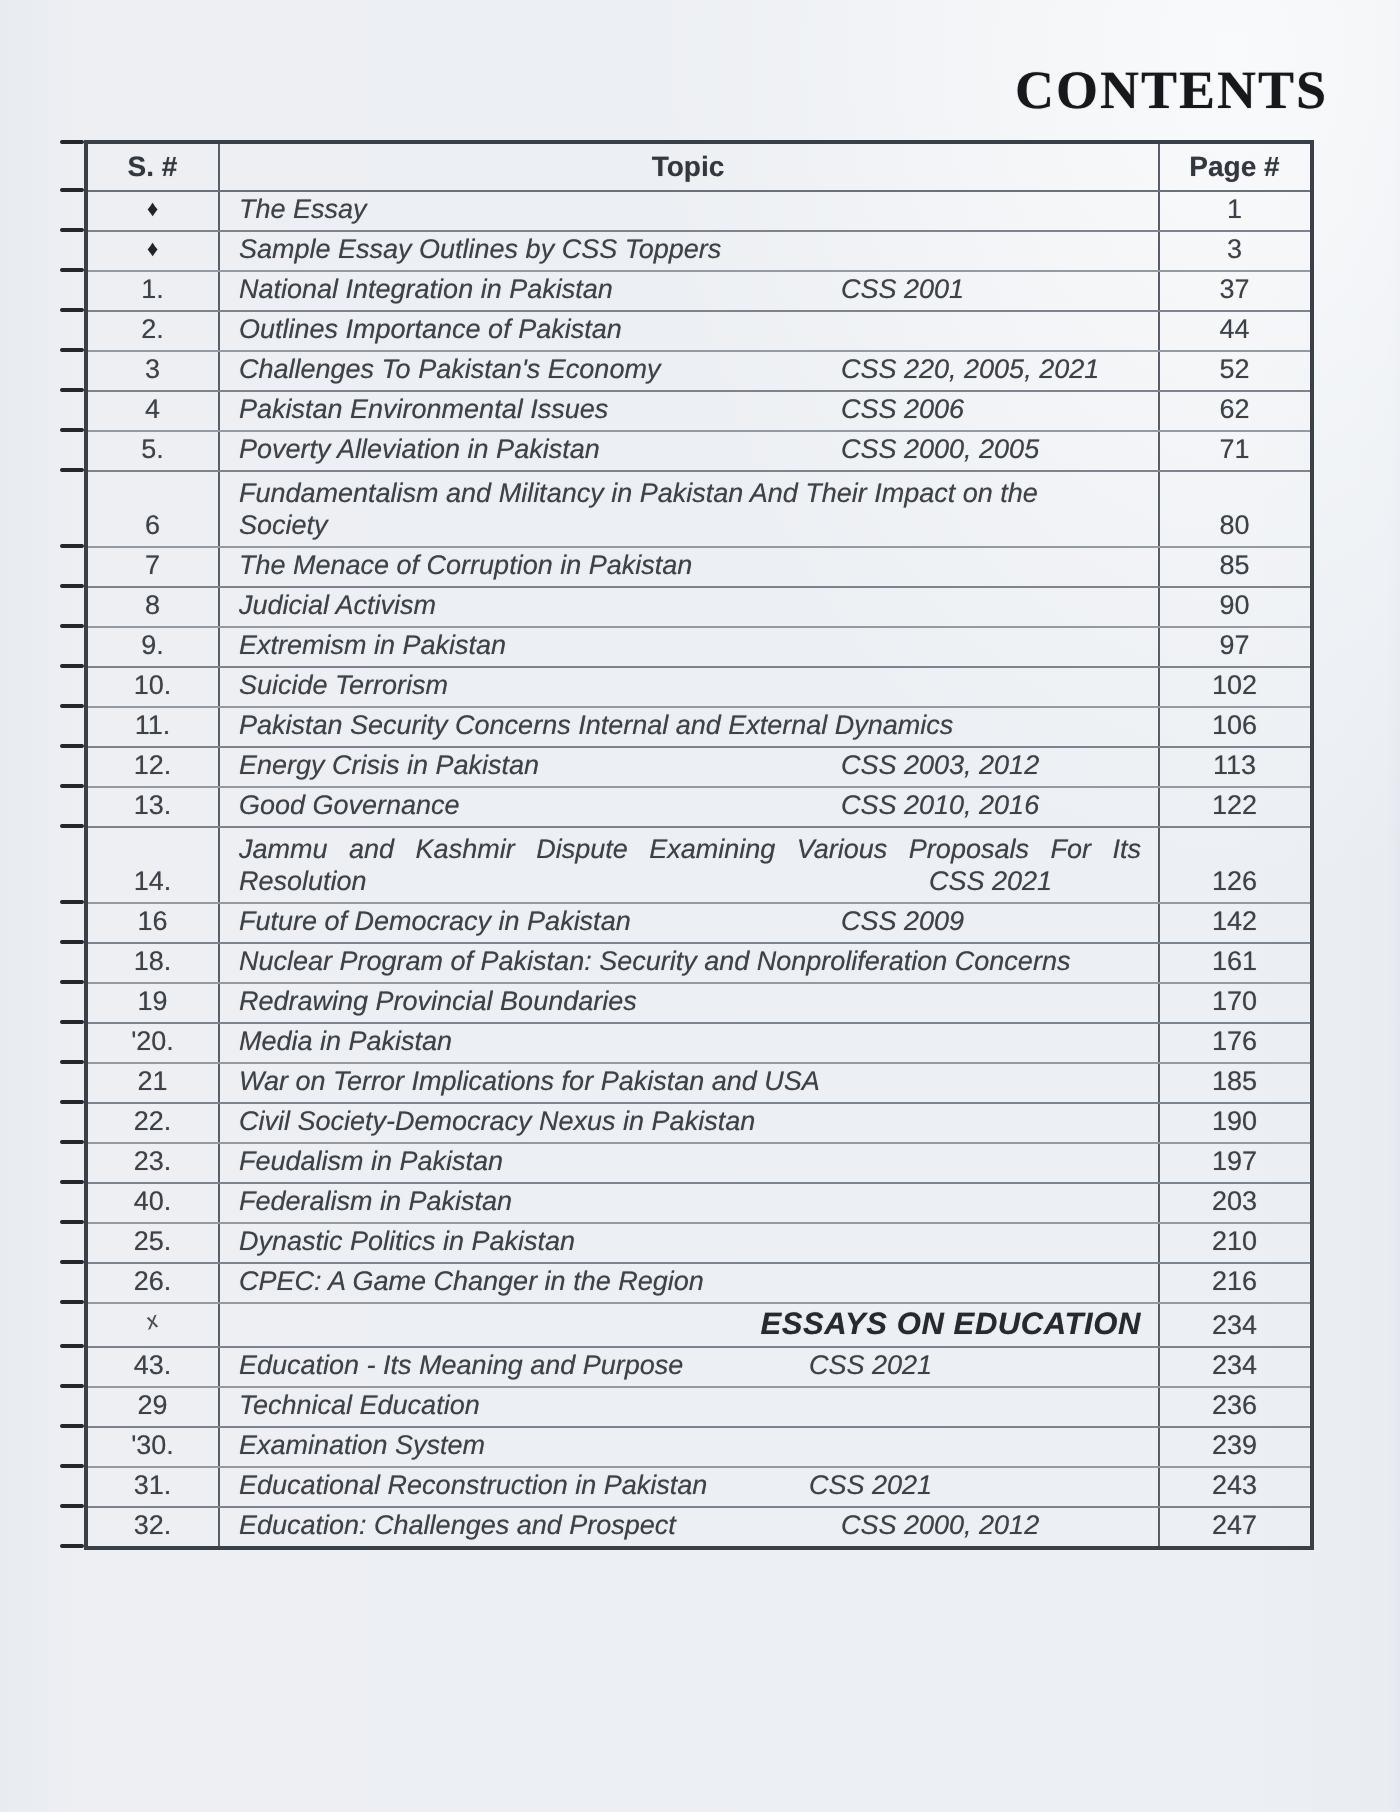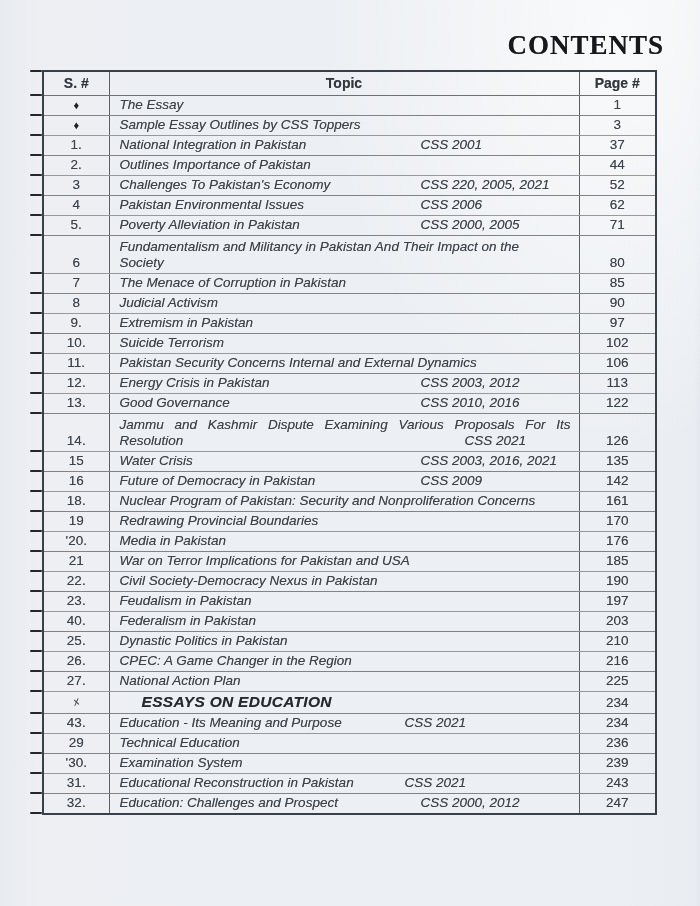--- a/index.html
+++ b/index.html
@@ -44,21 +44,21 @@
   .serial-cell{text-align:center;}
   .page-cell{text-align:center;}
   .topic-cell{text-align:left;padding-left:10px;padding-right:8px;font-style:italic;}
   
   .css{position:absolute;left:311px;bottom:2px;white-space:nowrap;}
   .line1{display:block;}
   .row-justified .line1{text-align:justify;text-align-last:justify;}
   .line2{display:block;position:relative;}
   .line2 .css{bottom:0;}
   .row-bullet .serial-cell{font-size:11px;color:#1f2428;}
-  .row-section .topic-cell{text-align:left;padding-left:32px;}
+  .row-section .topic-cell{text-align:right;padding-left:32px;}
   .section-title{font-weight:bold;font-size:15.5px;letter-spacing:.3px;color:#26292e;}
   .serial-mark{
     display:inline-block;font-size:11px;font-style:italic;color:#4a4f56;
     transform:rotate(-18deg) translateY(-2px);
   }
   
   .serial-cell::before, thead th:first-child::before{
     content:"";position:absolute;left:-14px;bottom:-1px;width:12px;height:2px;
     background:#23272c;border-radius:1px;
   }
@@ -167,25 +167,20 @@
         </tr>
         <tr class="row row-justified">
           <td class="serial-cell">14.</td>
           <td class="topic-cell">
             <span class="line1">Jammu and Kashmir Dispute  Examining Various Proposals For Its</span>
             <span class="line2"><span class="topic-text">Resolution</span><span class="css" style="left: 345px;">CSS 2021</span></span>
           </td>
           <td class="page-cell">126</td>
         </tr>
         <tr class="row">
-          <td class="serial-cell">15</td>
-          <td class="topic-cell"><span class="topic-text">Water Crisis</span><span class="css">CSS 2003, 2016, 2021</span></td>
-          <td class="page-cell">135</td>
-        </tr>
-        <tr class="row">
           <td class="serial-cell">16</td>
           <td class="topic-cell"><span class="topic-text">Future of Democracy in Pakistan</span><span class="css">CSS 2009</span></td>
           <td class="page-cell">142</td>
         </tr>
         <tr class="row">
           <td class="serial-cell">18.</td>
           <td class="topic-cell"><span class="topic-text">Nuclear Program of Pakistan: Security and Nonproliferation Concerns</span></td>
           <td class="page-cell">161</td>
         </tr>
         <tr class="row">
@@ -220,25 +215,20 @@
         </tr>
         <tr class="row">
           <td class="serial-cell">25.</td>
           <td class="topic-cell"><span class="topic-text">Dynastic Politics in Pakistan</span></td>
           <td class="page-cell">210</td>
         </tr>
         <tr class="row">
           <td class="serial-cell">26.</td>
           <td class="topic-cell"><span class="topic-text">CPEC: A Game Changer in the Region</span></td>
           <td class="page-cell">216</td>
-        </tr>
-        <tr class="row">
-          <td class="serial-cell">27.</td>
-          <td class="topic-cell"><span class="topic-text">National Action Plan</span></td>
-          <td class="page-cell">225</td>
         </tr>
         <tr class="row row-section">
           <td class="serial-cell"><span class="serial-mark">x</span></td>
           <td class="topic-cell"><span class="section-title">ESSAYS ON EDUCATION</span></td>
           <td class="page-cell">234</td>
         </tr>
         <tr class="row">
           <td class="serial-cell">43.</td>
           <td class="topic-cell"><span class="topic-text">Education - Its Meaning and Purpose</span><span class="css" style="left: 295px;">CSS 2021</span></td>
           <td class="page-cell">234</td>

